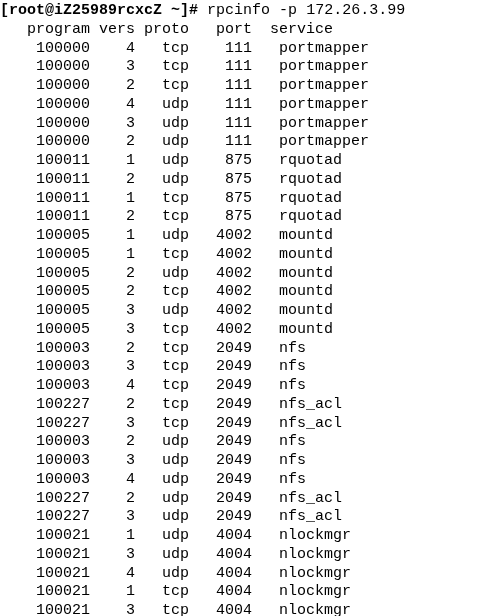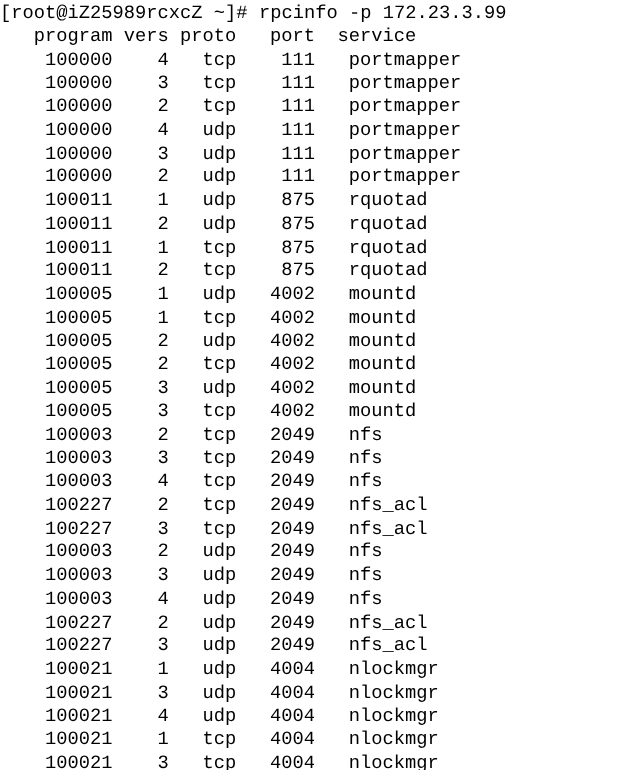--- a/index.html
+++ b/index.html
@@ -13,26 +13,26 @@
       width: 502px;
     }
     pre {
       margin: 0;
       padding: 2px 0 0 0;
       font-family: "Courier New", Courier, monospace;
       font-size: 15px;
       line-height: 1.25;
       white-space: pre;
     }
-    .bold { font-weight: normal; }
+    .bold { font-weight: bold; }
   </style>
 </head>
 <body>
 
-<pre><span class="bold"><span>[</span><span>root</span><span>@</span><span>iZ25989rcxcZ</span><span> ~</span><span>]# </span></span><span>rpcinfo -p 172.23.3.99</span>
+<pre><span class="bold"><span>[</span><span>root</span><span>@</span><span>iZ25989rcxcZ</span><span> ~</span><span>]# </span></span><span>rpcinfo -p 172.26.3.99</span>
 <span id="hdr">   program vers proto   port  service</span>
 <span id="rows">    100000    4   tcp    111   portmapper
     100000    3   tcp    111   portmapper
     100000    2   tcp    111   portmapper
     100000    4   udp    111   portmapper
     100000    3   udp    111   portmapper
     100000    2   udp    111   portmapper
     100011    1   udp    875   rquotad
     100011    2   udp    875   rquotad
     100011    1   tcp    875   rquotad

